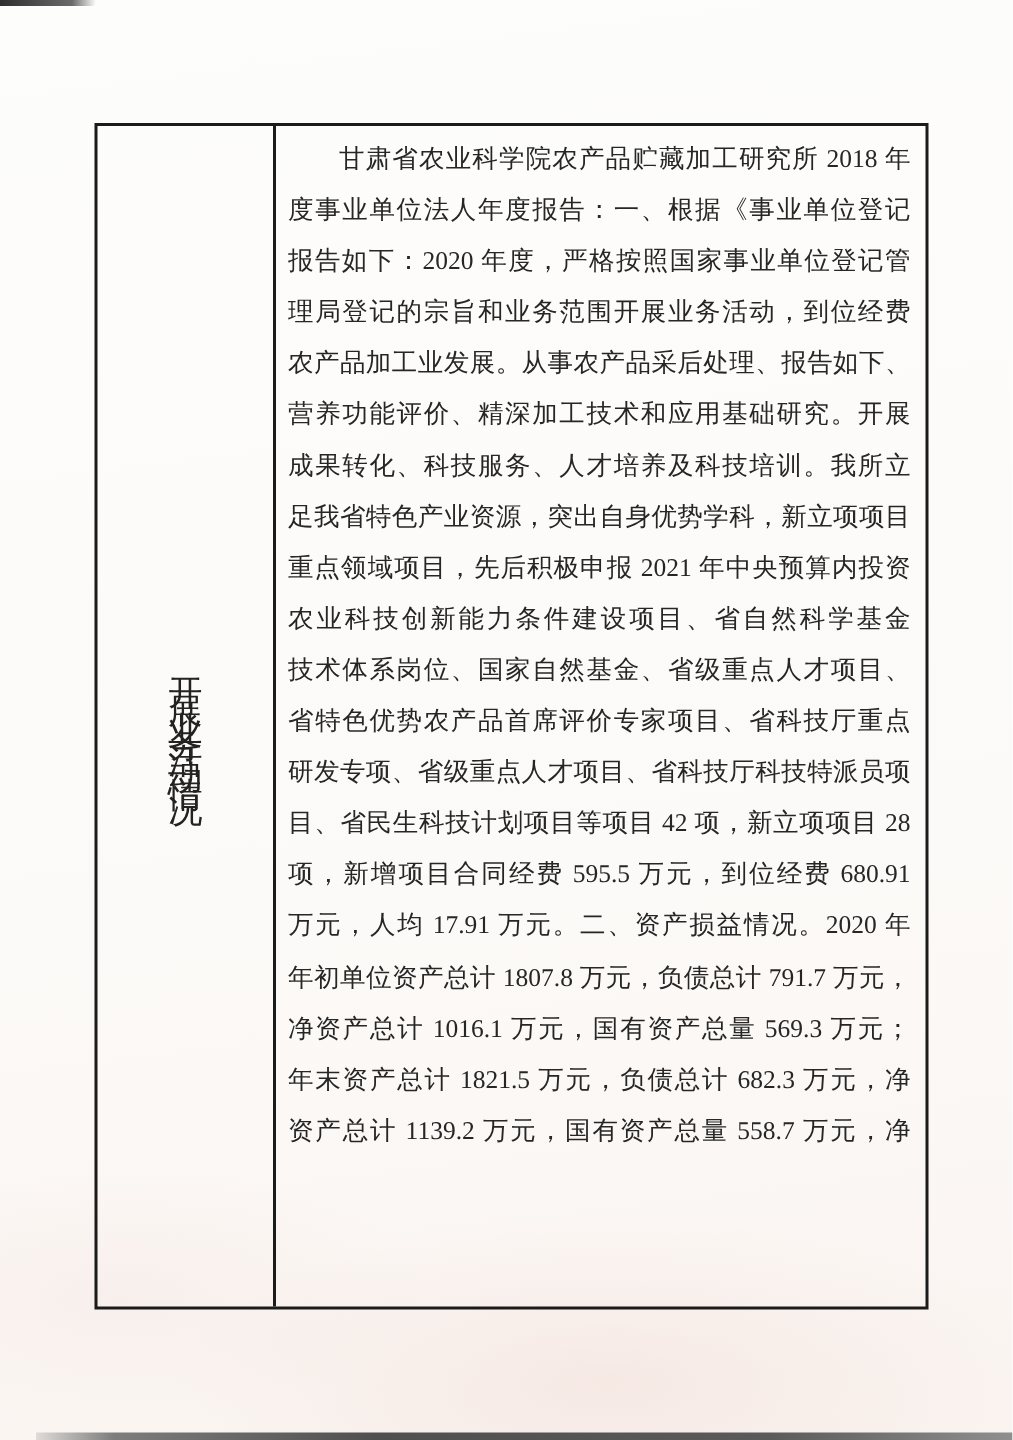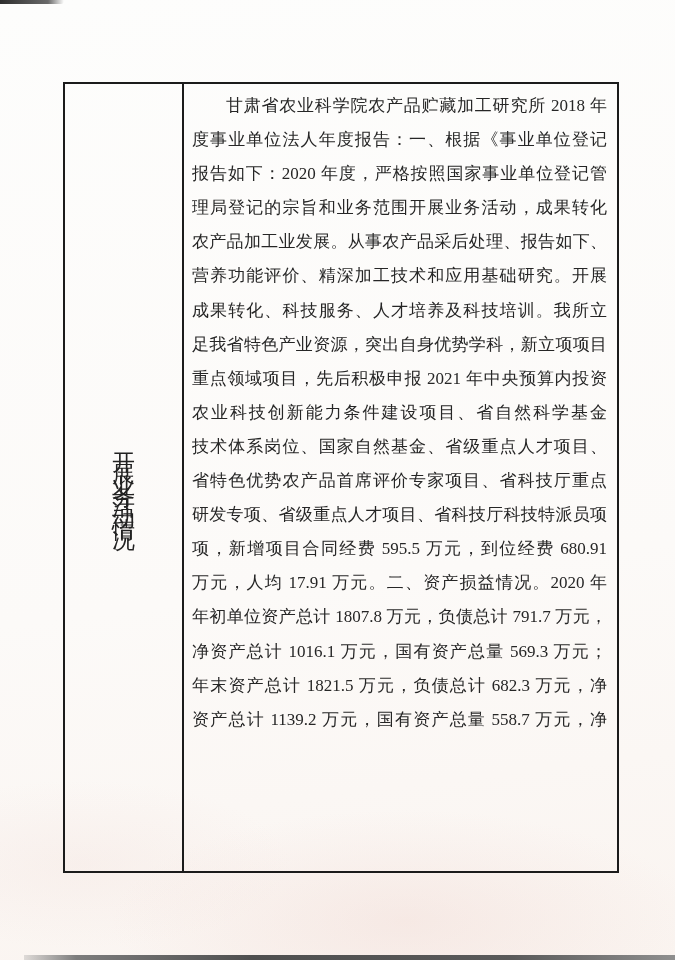--- a/index.html
+++ b/index.html
@@ -86,30 +86,31 @@
   <div class="report-table">
 
     <div class="label-cell">
       <div class="vertical-label">开展业务活动情况</div>
     </div>
 
     <div class="content-cell">
         <div class="text-line">甘肃省农业科学院农产品贮藏加工研究所 2018 年</div>
         <div class="text-line">度事业单位法人年度报告：一、根据《事业单位登记</div>
         <div class="text-line">报告如下：2020 年度，严格按照国家事业单位登记管</div>
-        <div class="text-line">理局登记的宗旨和业务范围开展业务活动，成果转化</div>
+        <div class="text-line">理局登记的宗旨和业务范围开展业务活动，到位经费</div>
         <div class="text-line">农产品加工业发展。从事农产品采后处理、报告如下、</div>
         <div class="text-line">营养功能评价、精深加工技术和应用基础研究。开展</div>
         <div class="text-line">成果转化、科技服务、人才培养及科技培训。我所立</div>
         <div class="text-line">足我省特色产业资源，突出自身优势学科，新立项项目</div>
         <div class="text-line">重点领域项目，先后积极申报 2021 年中央预算内投资</div>
         <div class="text-line">农业科技创新能力条件建设项目、省自然科学基金</div>
         <div class="text-line">技术体系岗位、国家自然基金、省级重点人才项目、</div>
         <div class="text-line">省特色优势农产品首席评价专家项目、省科技厅重点</div>
         <div class="text-line">研发专项、省级重点人才项目、省科技厅科技特派员项</div>
+        <div class="text-line">目、省民生科技计划项目等项目 42 项，新立项项目 28</div>
         <div class="text-line">项，新增项目合同经费 595.5 万元，到位经费 680.91</div>
         <div class="text-line">万元，人均 17.91 万元。二、资产损益情况。2020 年</div>
         <div class="text-line">年初单位资产总计 1807.8 万元，负债总计 791.7 万元，</div>
         <div class="text-line">净资产总计 1016.1 万元，国有资产总量 569.3 万元；</div>
         <div class="text-line">年末资产总计 1821.5 万元，负债总计 682.3 万元，净</div>
         <div class="text-line">资产总计 1139.2 万元，国有资产总量 558.7 万元，净</div>
       </div>
 
   </div>
 

